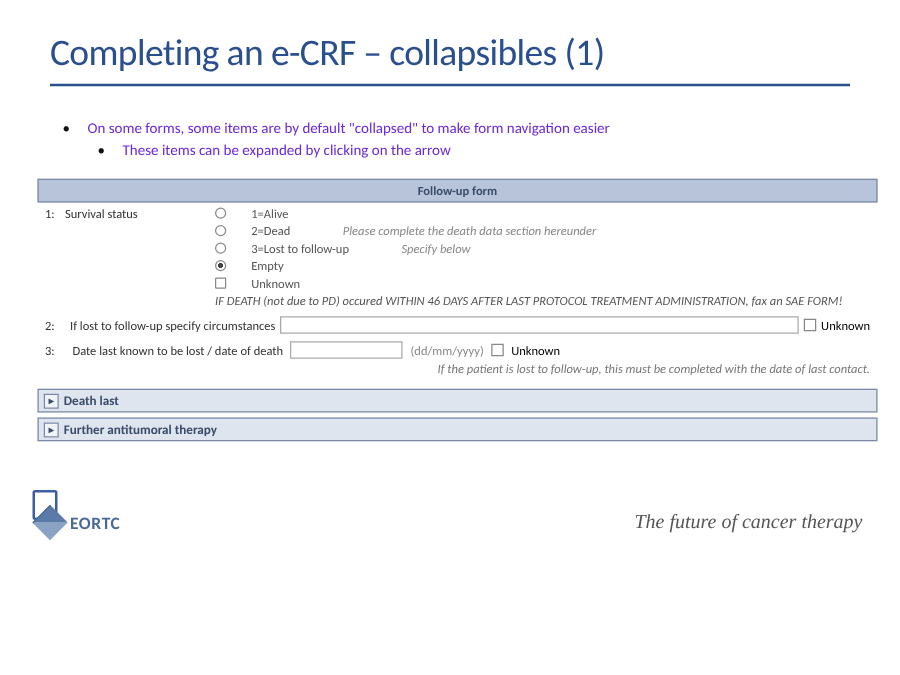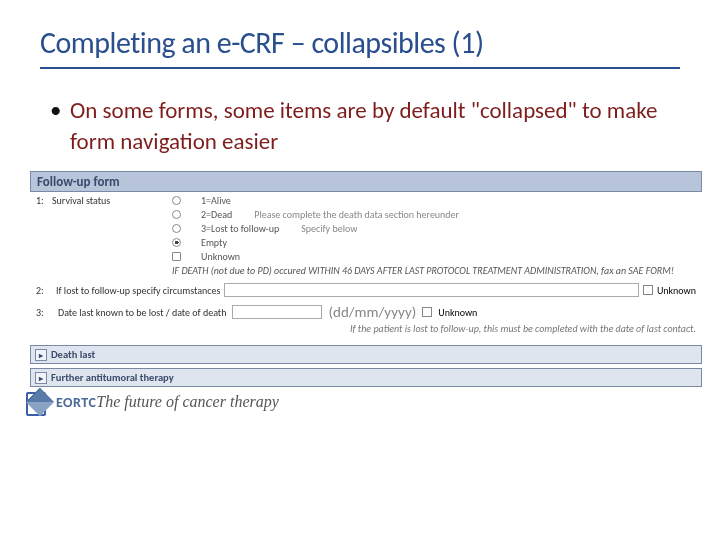--- a/index.html
+++ b/index.html
@@ -1,70 +1,71 @@
 <!DOCTYPE html>
 <html><head>
 <meta charset="utf-8">
 <style>
   * { box-sizing: border-box; margin: 0; padding: 0; }
   html, body { width: 720px; height: 540px; background: #fff; font-family: Calibri, Arial, sans-serif; }
   .slide { width: 720px; height: 438px; position: relative; padding: 20px 40px 0 40px; }
 
   .title { font-size: 30px; color: #2a4f8f; margin: 4px 0 18px 0; font-weight: normal; border-bottom: 2px solid #2a4f8f; padding-bottom: 6px; letter-spacing: -0.5px; }
 
-  .bullets { margin: 26px 0 14px 10px; font-size: 23px; color: #7f1d1d; line-height: 1.35; }
+  .bullets { margin: 26px 0 14px 10px; font-size: 12px; color: #6d28d9; line-height: 1.35; }
   .bullets ul { list-style: none; }
   .bullets li { position: relative; padding-left: 20px; margin-bottom: 2px; }
   .bullets li::before { content: "•"; position: absolute; left: 0; top: 0; color: #111; }
   .bullets li.sub { margin-left: 28px; }
 
   .form-wrap { margin: 10px 0 0 -10px; width: 672px; }
-  .section-header { background: #b7c4d9; border: 1px solid #7a8aa6; font-weight: bold; color: #3a4a6a; font-size: 13px; padding: 2px 6px; filter: blur(0.25px); }
+  .section-header { background: #b7c4d9; border: 1px solid #7a8aa6; font-weight: bold; color: #3a4a6a; font-size: 10px; padding: 2px 6px; filter: blur(0.25px); text-align: center; }
 
   .q-row { display: flex; font-size: 10px; color: #444; padding: 2px 6px 0 6px; filter: blur(0.35px); }
   .q-num { width: 16px; flex: none; color: #333; }
   .q-label { width: 120px; flex: none; color: #333; }
   .q-opts { flex: 1; }
   .opt-row { display: flex; align-items: center; gap: 20px; margin-bottom: 1px; }
   .radio { width: 9px; height: 9px; border: 1px solid #888; border-radius: 50%; display: inline-block; }
   .radio.sq { border-radius: 1px; }
   .radio.x { background: radial-gradient(circle, #444 2px, transparent 2px); }
   .opt-text { color: #555; }
-  .opt-hint { color: #888; margin-left: 2px; }
+  .opt-hint { color: #888; font-style: italic; margin-left: 22px; }
   .warn { font-style: italic; color: #555; }
 
   .q2-row { display: flex; align-items: center; font-size: 10px; padding: 6px 6px 4px 6px; filter: blur(0.35px); gap: 4px; }
   .q2-label { color: #333; }
   .q2-input { flex: 1; height: 14px; border: 1px solid #aaa; background: #fff; }
   .unk-cb { width: 10px; height: 10px; border: 1px solid #888; display: inline-block; }
 
   .q3-row { display: flex; align-items: center; font-size: 10px; padding: 2px 6px 1px 6px; filter: blur(0.35px); gap: 6px; }
   .q3-input { width: 90px; height: 14px; border: 1px solid #aaa; background: #fff; }
-  .q3-hint { color: #888; font-size: 15px; }
+  .q3-hint { color: #888; font-size: 10px; }
   .q3-note { font-size: 10px; font-style: italic; color: #777; padding: 0 6px 6px 170px; filter: blur(0.35px); text-align: right; }
 
   .collapsible-bar { display:flex; align-items:center; gap:4px; border:1px solid #7a8aa6; background:#dfe5ee; font-size:10.5px; font-weight:bold; color:#3a4a6a; padding:2px 4px; filter: blur(0.25px); margin-top: 4px; }
   .arrow-btn { width: 12px; height: 12px; border: 1px solid #7a8aa6; display: inline-flex; align-items: center; justify-content: center; font-size: 8px; line-height: 1; color: #3a4a6a; background: #f0f3f8; }
   .callout-box { position: absolute; width: 20px; height: 24px; border: 2px solid #3c5ea8; border-radius: 2px; pointer-events: none; }
 
-  .footer { position: absolute; left: 0; bottom: 26px; width: 720px; display: flex; align-items: center; justify-content: flex-start; padding: 0 30px; }
+  .footer { position: absolute; left: 0; bottom: 10px; width: 720px; display: flex; align-items: center; justify-content: space-between; padding: 0 30px; }
   .logo { display: flex; align-items: center; gap: 6px; }
   .logo-cube { width: 20px; height: 20px; transform: rotate(45deg); background: linear-gradient(135deg, #5a7ba8 0 50%, #8aa3c4 50% 100%); box-shadow: 1px 0 0 #4a6a95 inset; }
   .logo-text { font-weight: bold; color: #4a6a95; font-size: 14px; letter-spacing: 0.5px; }
   .tagline { font-style: italic; font-family: Liberation Serif, serif; color: #555; font-size: 16px; }
 </style>
 </head>
 <body>
 
 <div class="slide">
   <h1 class="title">Completing an e-CRF – collapsibles (1)</h1>
 
   <div class="bullets">
     <ul>
       <li>On some forms, some items are by default "collapsed" to make form navigation easier</li>
+      <li class="sub">These items can be expanded by clicking on the arrow</li>
     </ul>
   </div>
 
   <div class="form-wrap">
     <div class="section-header">Follow-up form</div>
 
     <div class="q-row">
       <div class="q-num">1:</div>
       <div class="q-label">Survival status</div>
       <div class="q-opts">

